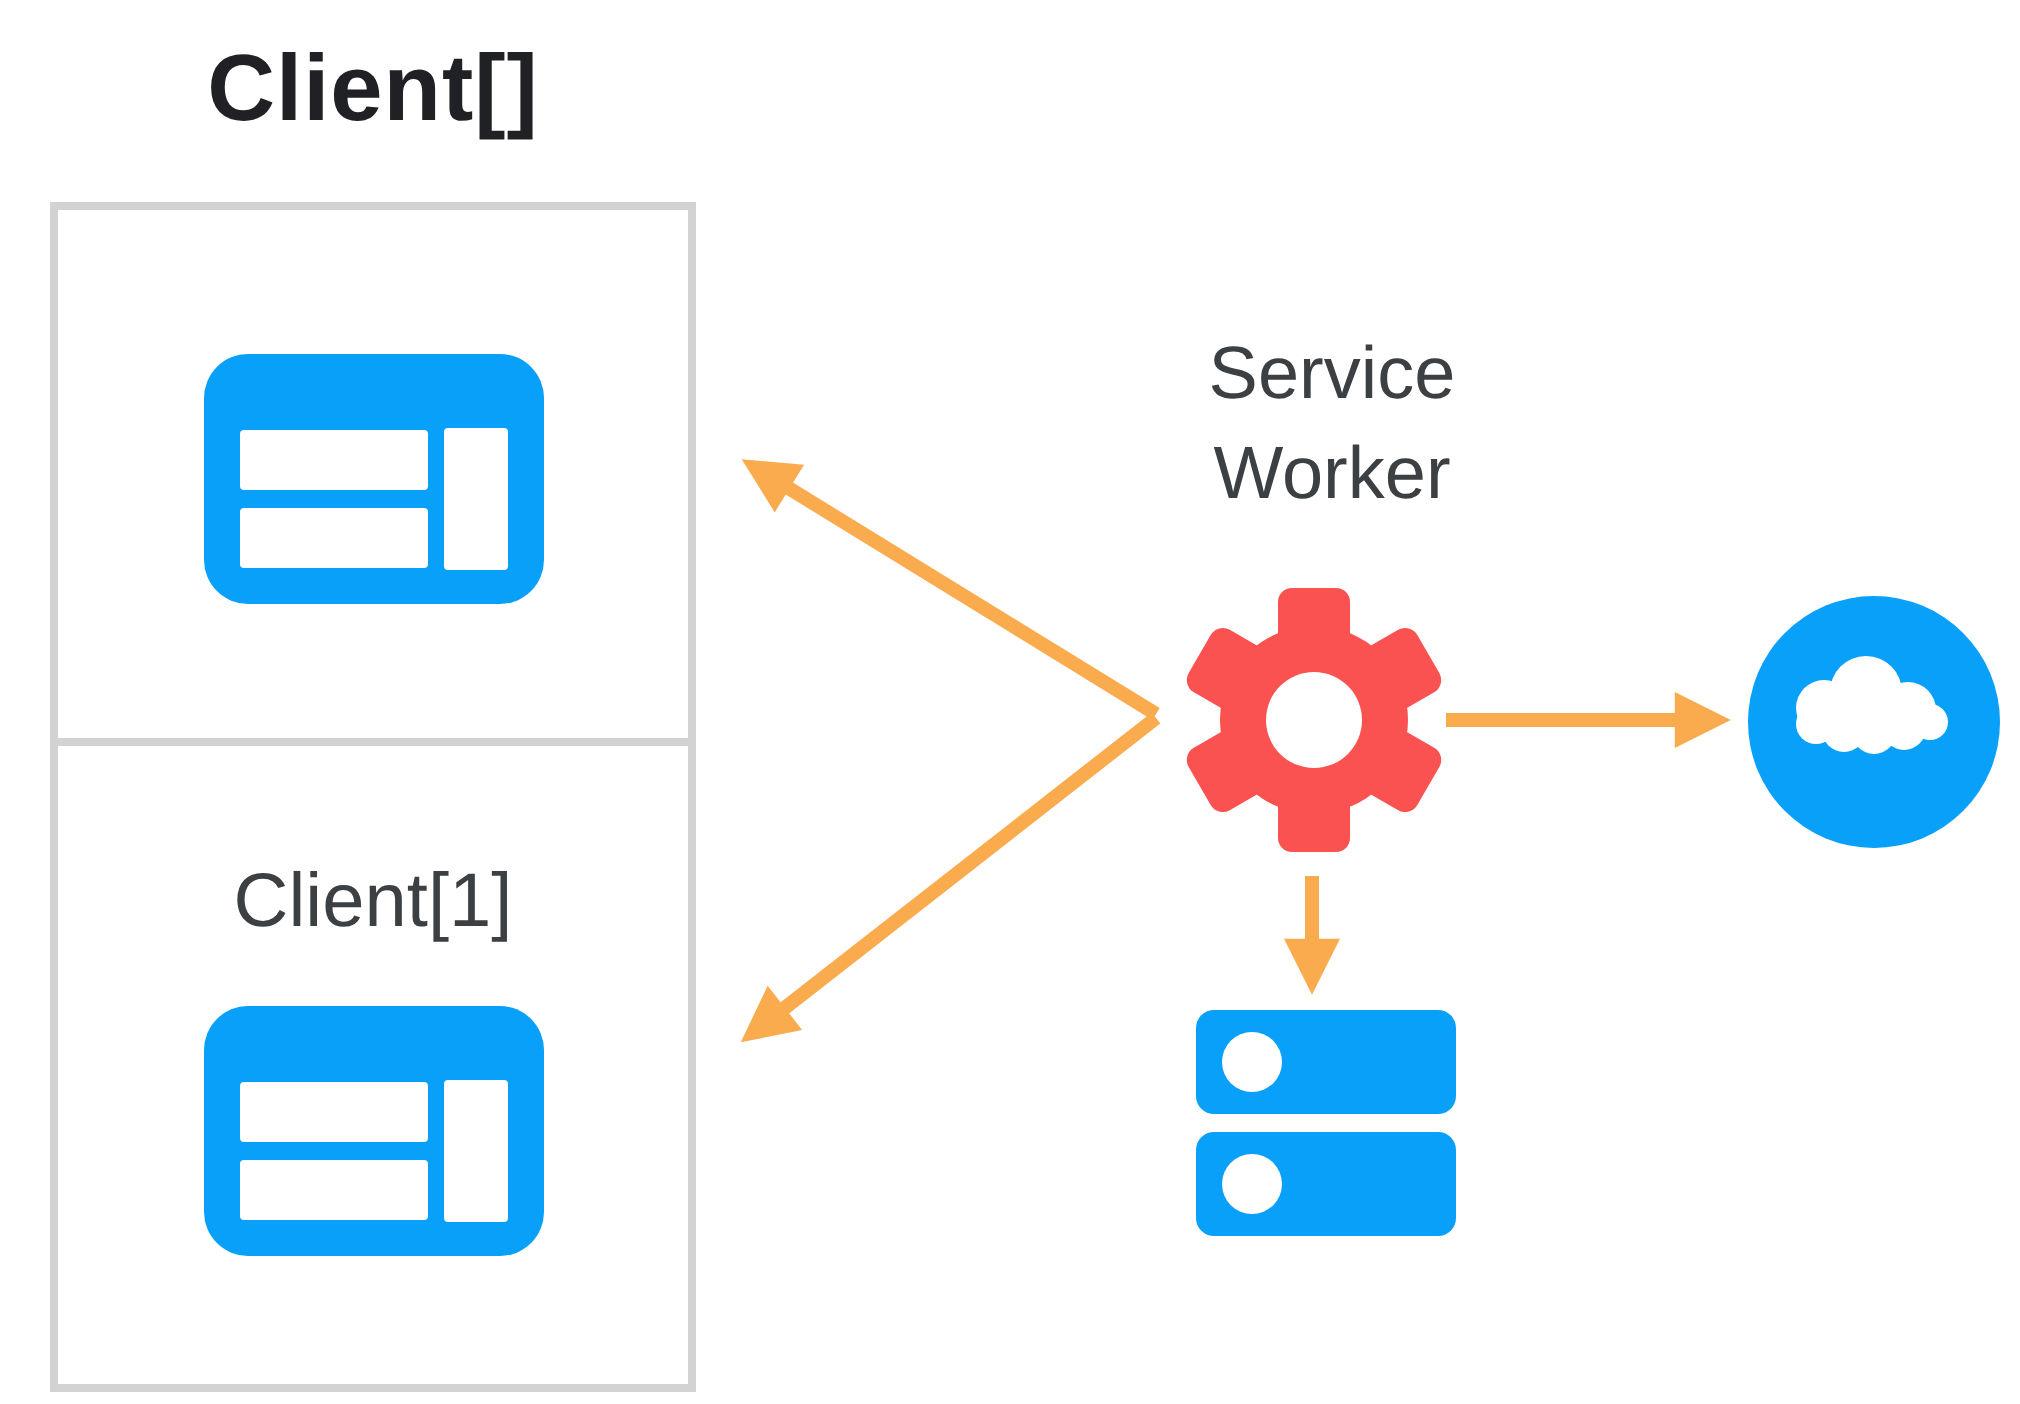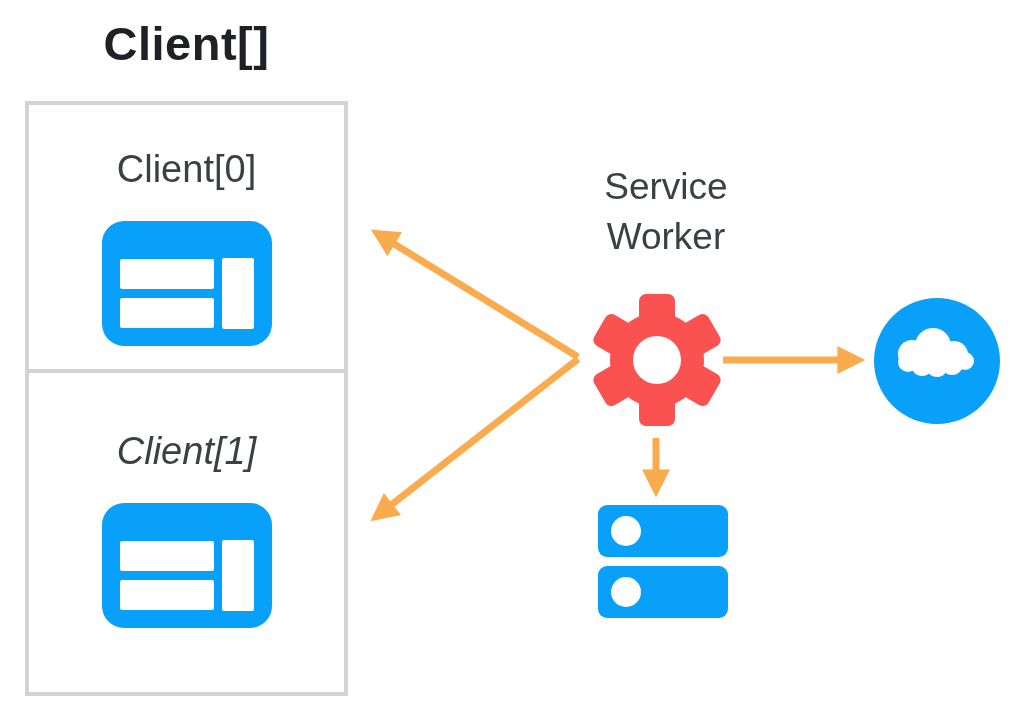--- a/index.html
+++ b/index.html
@@ -27,21 +27,21 @@
     color:var(--title-color);
   }
   .client-group{position:absolute;left:25px;top:101px;width:323px;}
   .client-box{
     box-sizing:border-box;
     width:323px;height:272px;
     border:4px solid var(--box-border);
     background:#fff;
     display:flex;flex-direction:column;align-items:center;
   }
-  .client-box.second{margin-top:-4px;height:327px;font-style:italic;}
+  .client-box.second{margin-top:-4px;height:327px;}
   .client-box .pad1{height:42px;flex:none;}
   .client-box.second .pad1{height:56px;}
   .client-label{
     flex:none;
     font-size:38px;font-weight:500;color:var(--label-color);
     line-height:44px;
   }
   .client-icon{flex:none;margin-top:30px;display:block;}
   .sw-label{
     position:absolute;left:556px;top:162px;width:220px;
@@ -64,21 +64,20 @@
 <body>
 
 <div class="canvas">
 
   <div class="diagram-title">Client[]</div>
 
   <div class="client-group">
 
     <div class="client-box">
       <div class="pad1"></div>
-      <div class="client-label">Client[0]</div>
       <svg class="client-icon" width="170" height="125" viewBox="0 0 170 125">
         <rect class="fill-blue" x="0" y="0" width="170" height="125" rx="22"></rect>
         <rect class="fill-white" x="18" y="38" width="94" height="30" rx="2"></rect>
         <rect class="fill-white" x="18" y="77" width="94" height="30" rx="2"></rect>
         <rect class="fill-white" x="120" y="37" width="32" height="71" rx="2"></rect>
       </svg>
     </div>
 
     <div class="client-box second">
       <div class="pad1"></div>

